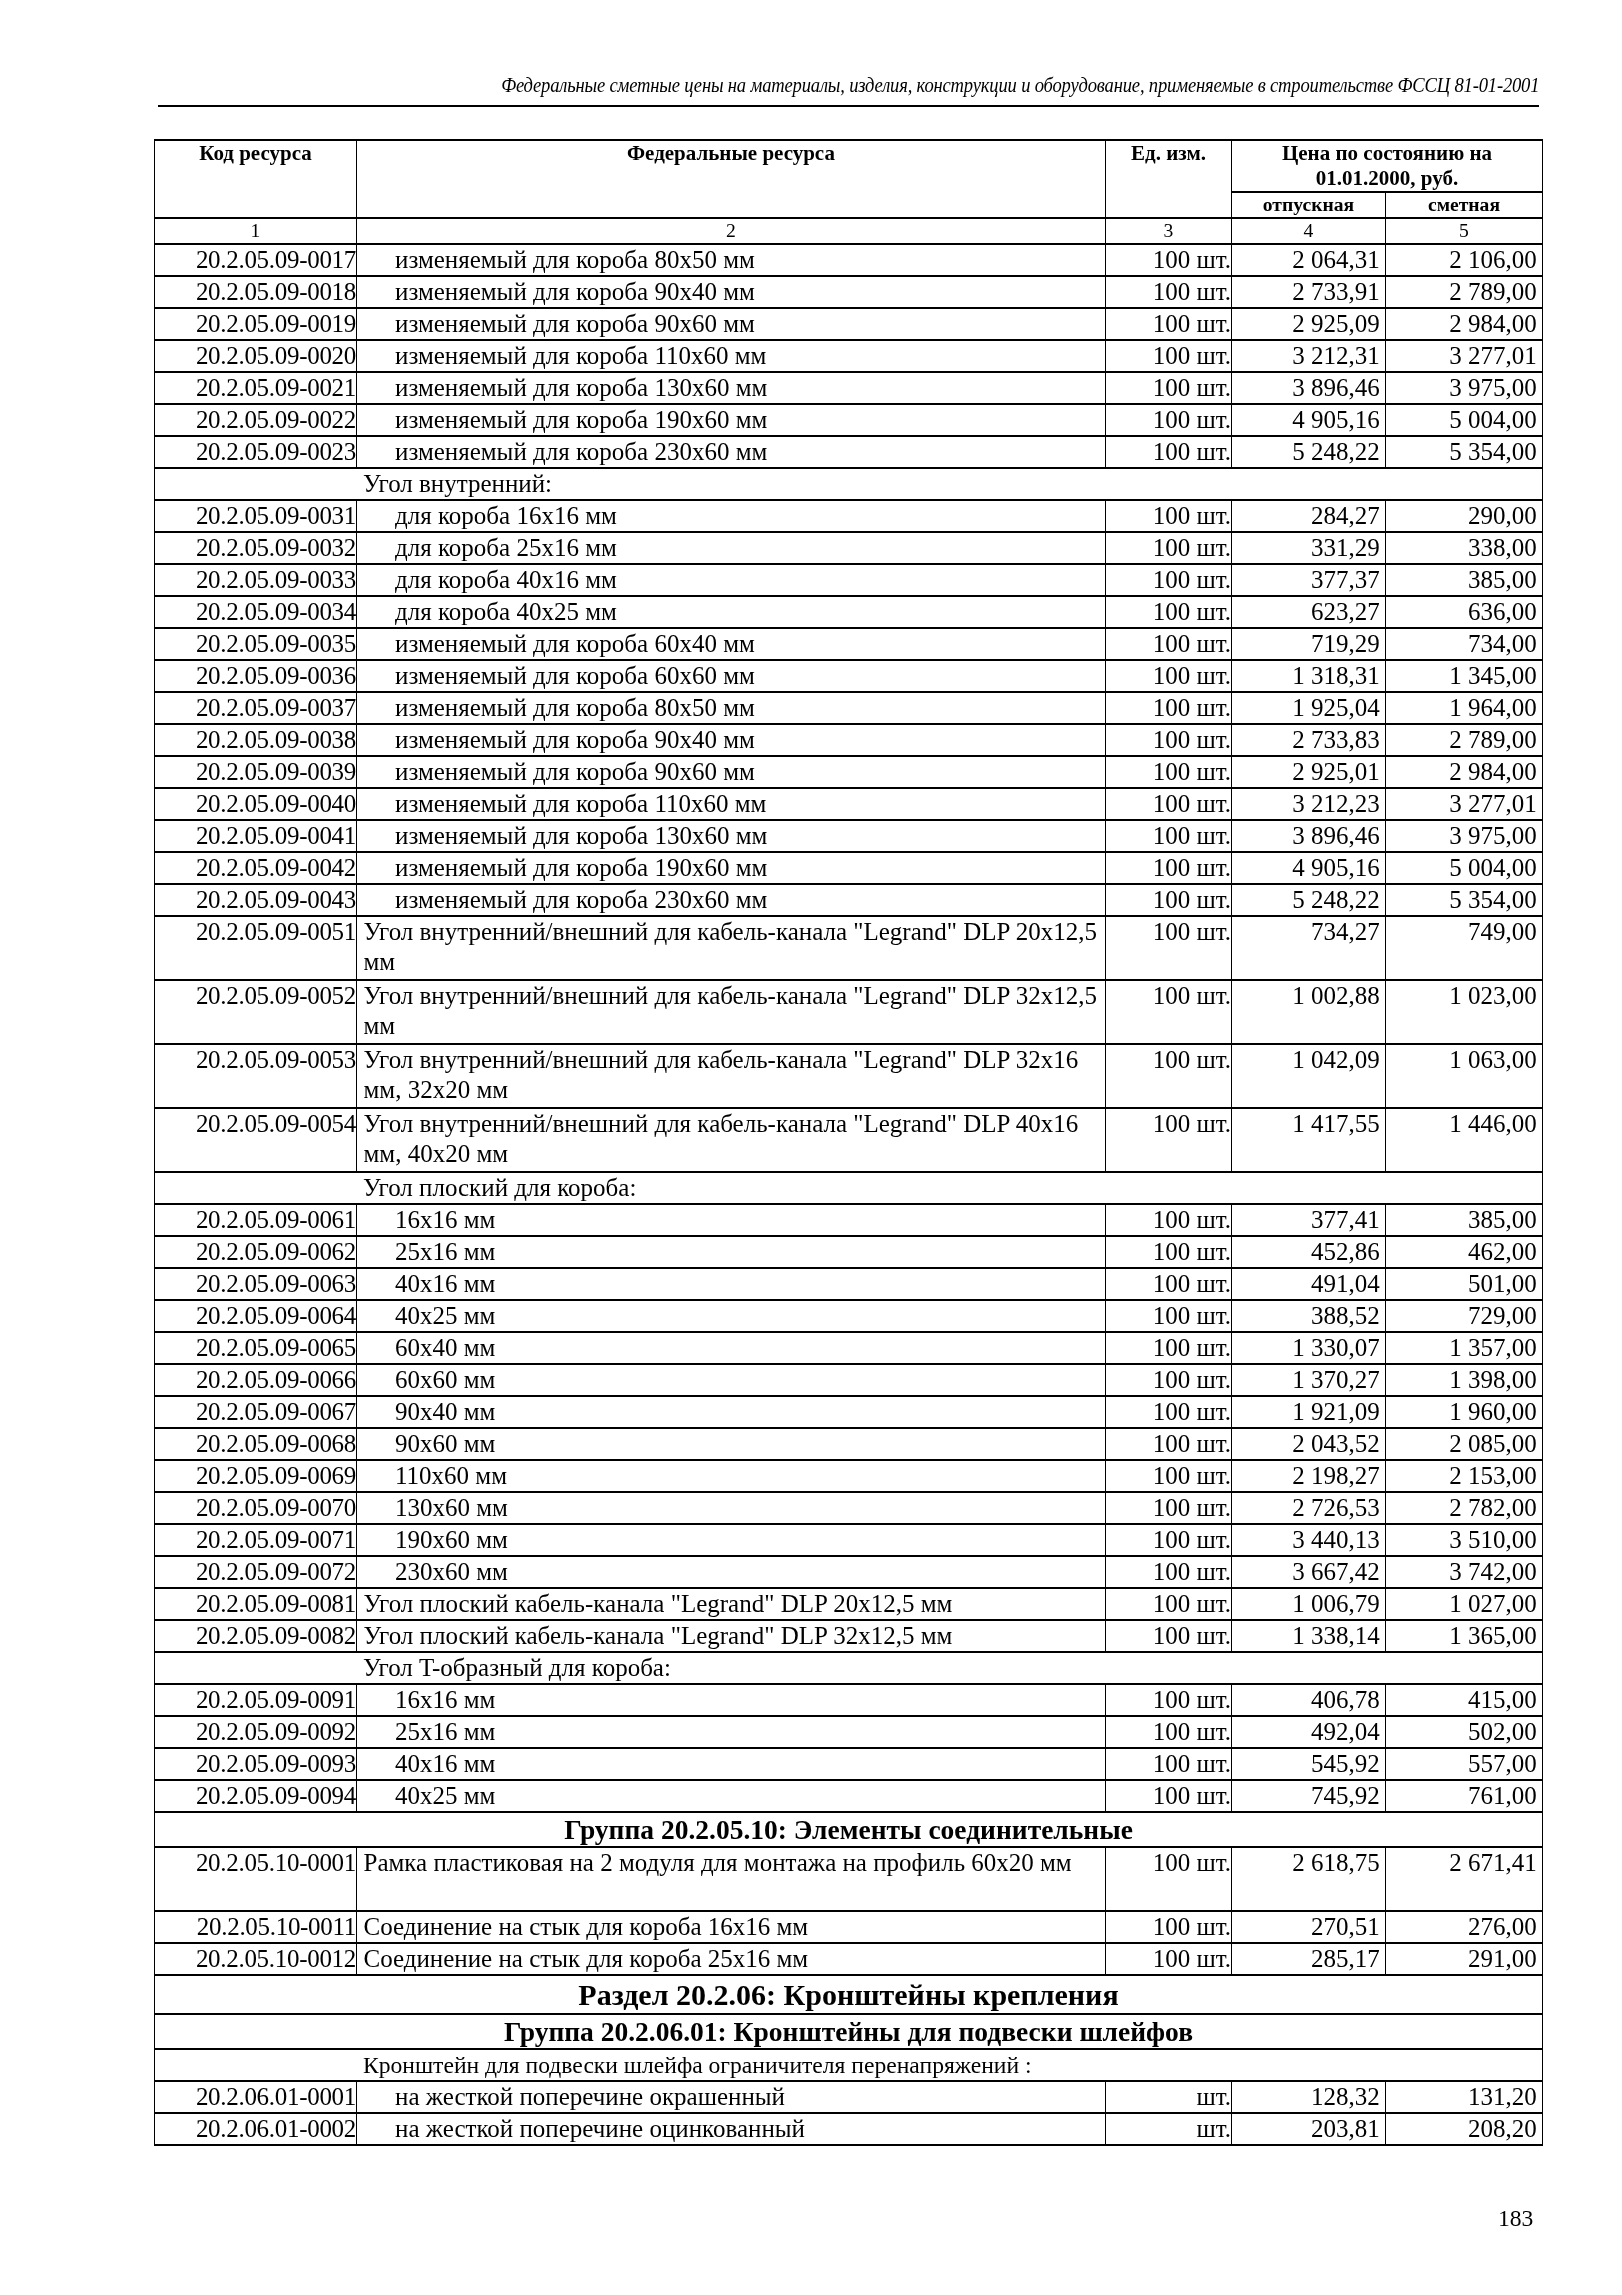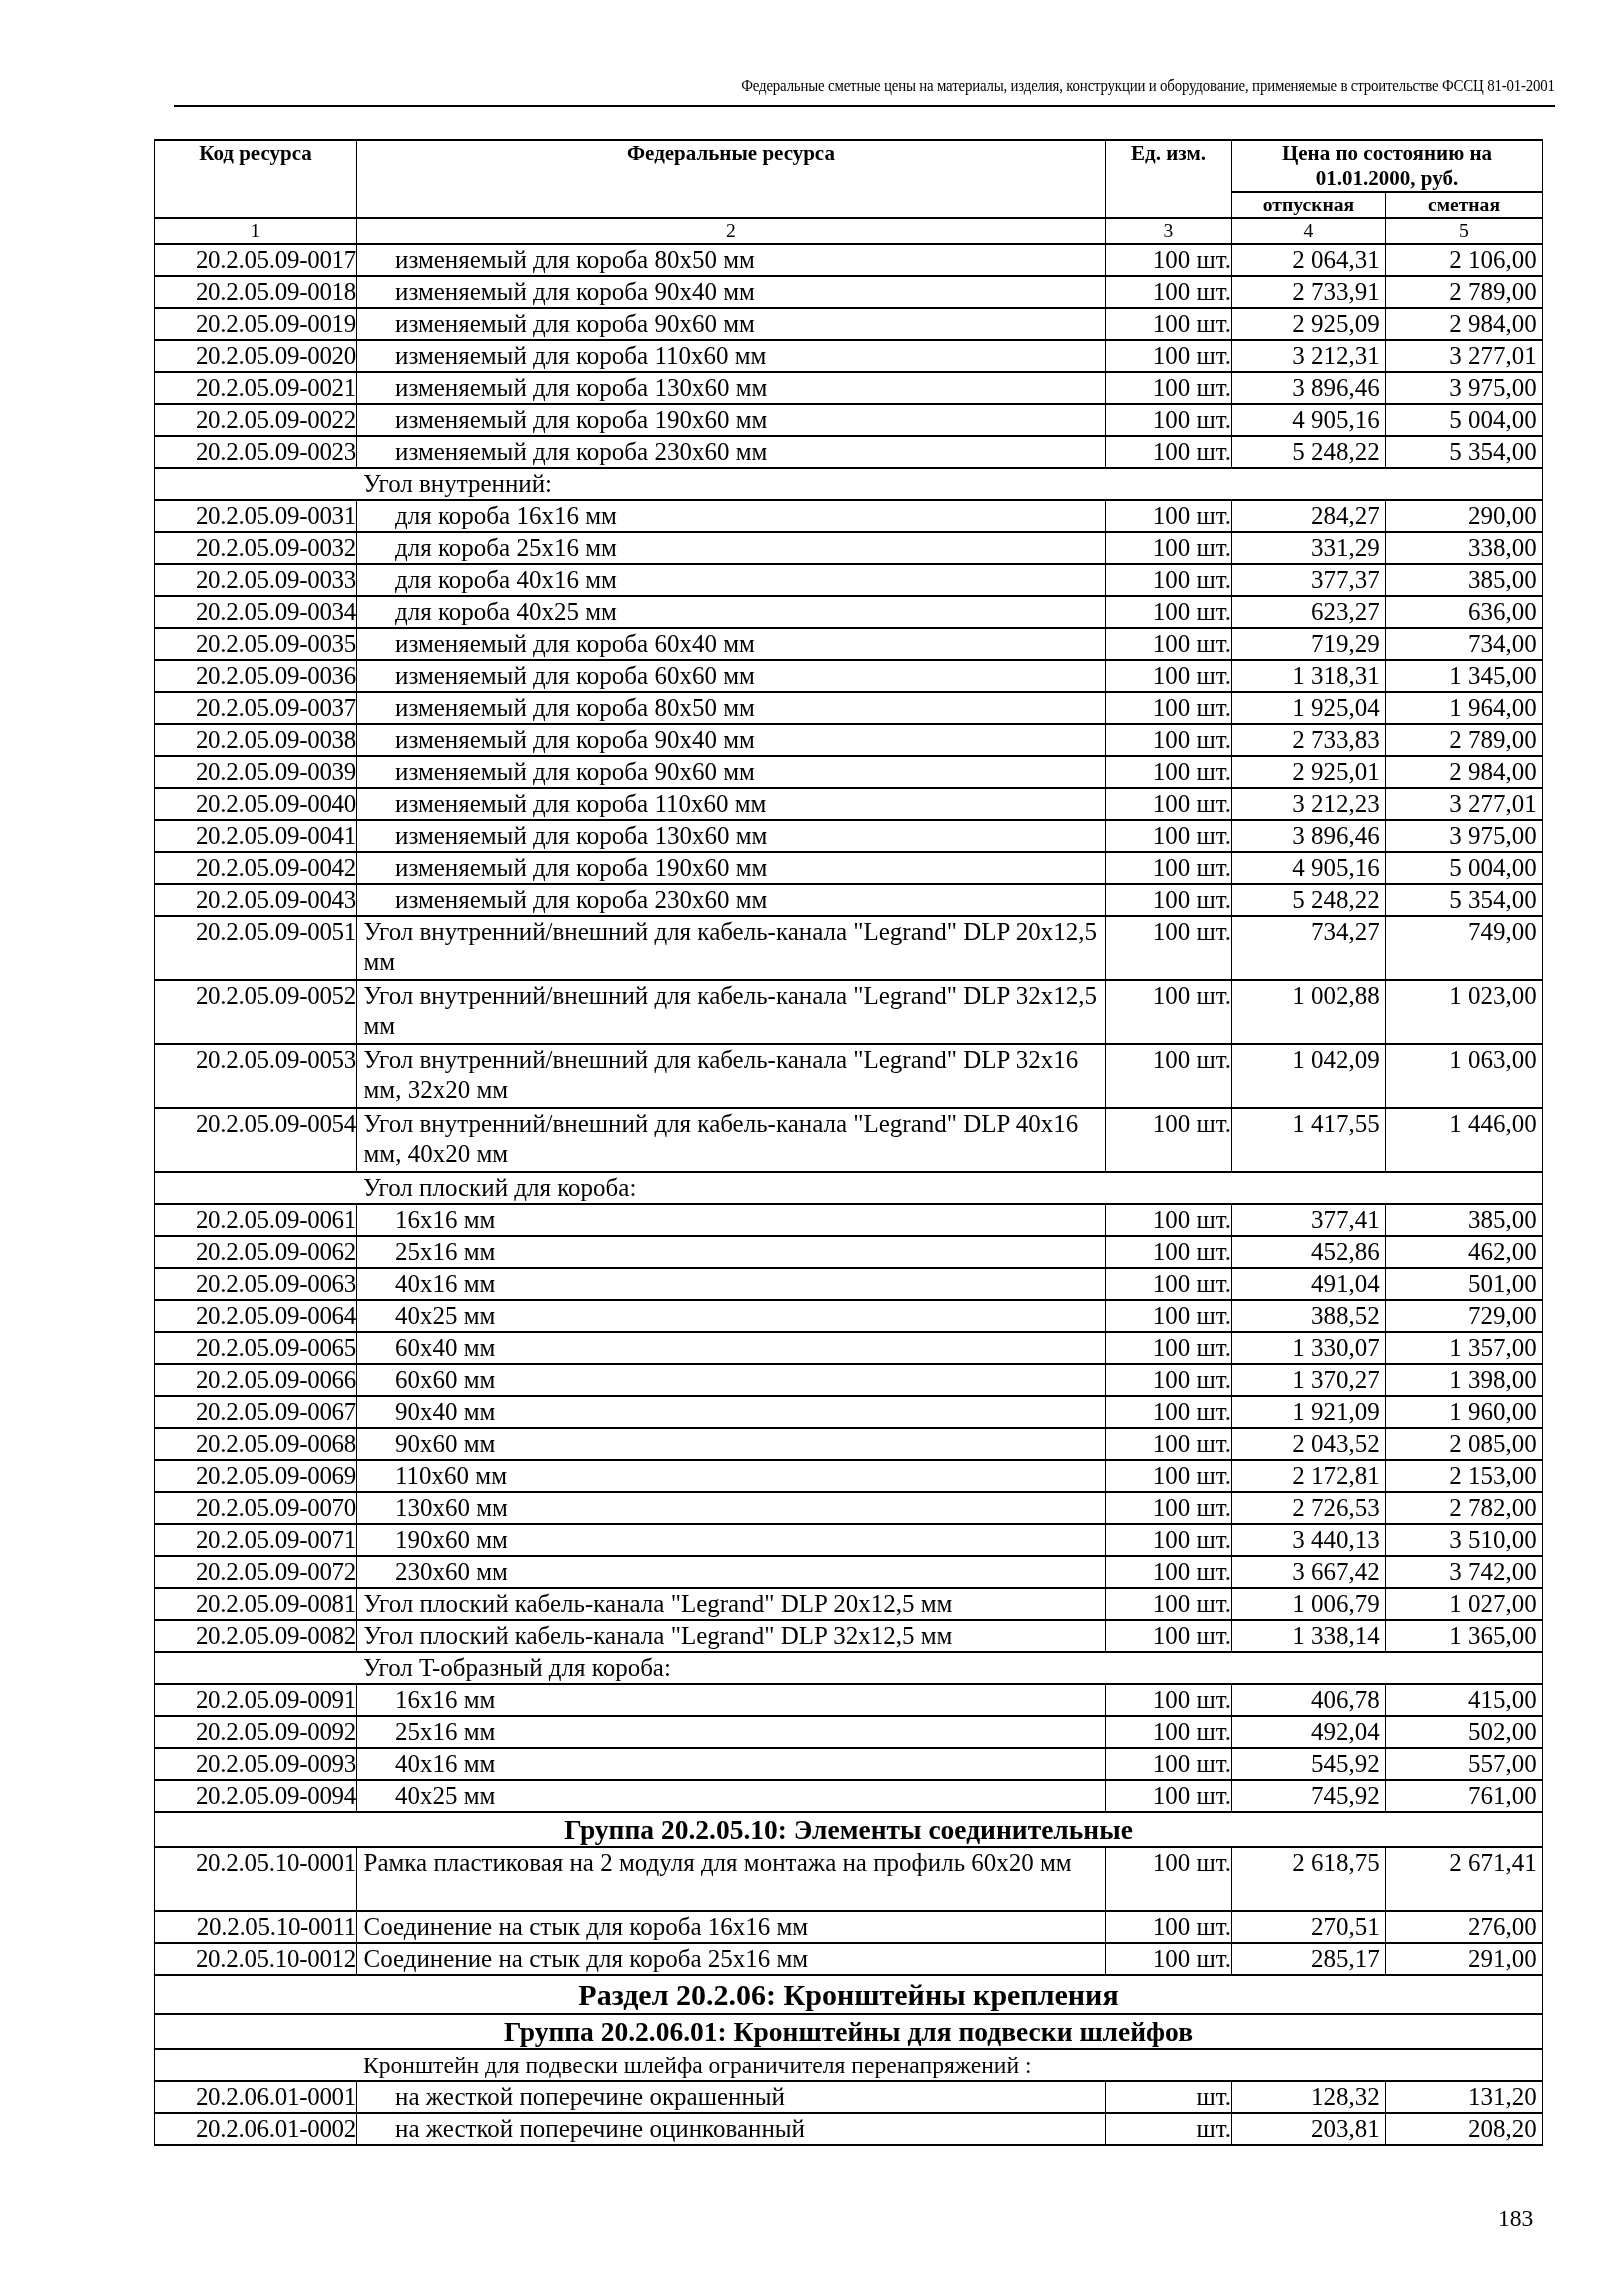--- a/index.html
+++ b/index.html
@@ -1,20 +1,20 @@
 <!DOCTYPE html>
 <html style="font-size:10.5px"><head>
 <meta charset="utf-8">
 <style>
   html, body { margin:0; padding:0; background:#ffffff; }
   body { width:1623px; height:2295px; position:relative; overflow:hidden;
          font-family:"Liberation Serif","DejaVu Serif",serif; color:#000; }
-  .running-head { position:absolute; left:174px; width:1381px; top:71px; height:34px;
-         border-bottom:2.6px solid #000; text-align:right; 
-         font-size:16px; line-height:29px; letter-spacing:-0.2px; transform-origin:right; }
+  .running-head { position:absolute; left:158px; width:1381px; top:71px; height:34px;
+         border-bottom:2.6px solid #000; text-align:right; font-style:italic;
+         font-size:20px; line-height:29px; letter-spacing:-0.2px; transform-origin:right; }
   .running-head span { display:inline-block; transform:scaleX(0.93); transform-origin:right; }
   table.price { position:absolute; left:154px; top:139px; width:1387px; border-collapse:collapse;
          table-layout:fixed; font-size:25px; }
   table.price td, table.price th { border-left:1.3px solid #000; border-right:1.3px solid #000;
          border-top:2.6px solid #000; border-bottom:2.6px solid #000; padding:0; vertical-align:top; }
   col.c1 { width:202px; } col.c2 { width:749px; } col.c3 { width:126px; } col.c4 { width:154px; } col.c5 { width:157px; }
   th { font-weight:bold; font-size:21px; line-height:25px; }
   th.hmain { height:52px; vertical-align:middle; }
   th.hsplit { vertical-align:top; padding-top:2.6px; }
   th.hsub { height:23.6px; font-size:19.6px; line-height:23.6px; border-top:1.3px solid #000 !important; }
@@ -293,21 +293,21 @@
         <td class="code">20.2.05.09-0068</td>
         <td class="name indent">90x60 мм</td>
         <td class="unit">100 шт.</td>
         <td class="num">2 043,52</td>
         <td class="num">2 085,00</td>
       </tr>
       <tr class="item">
         <td class="code">20.2.05.09-0069</td>
         <td class="name indent">110x60 мм</td>
         <td class="unit">100 шт.</td>
-        <td class="num">2 172,81</td>
+        <td class="num">2 198,27</td>
         <td class="num">2 153,00</td>
       </tr>
       <tr class="item">
         <td class="code">20.2.05.09-0070</td>
         <td class="name indent">130x60 мм</td>
         <td class="unit">100 шт.</td>
         <td class="num">2 726,53</td>
         <td class="num">2 782,00</td>
       </tr>
       <tr class="item">

